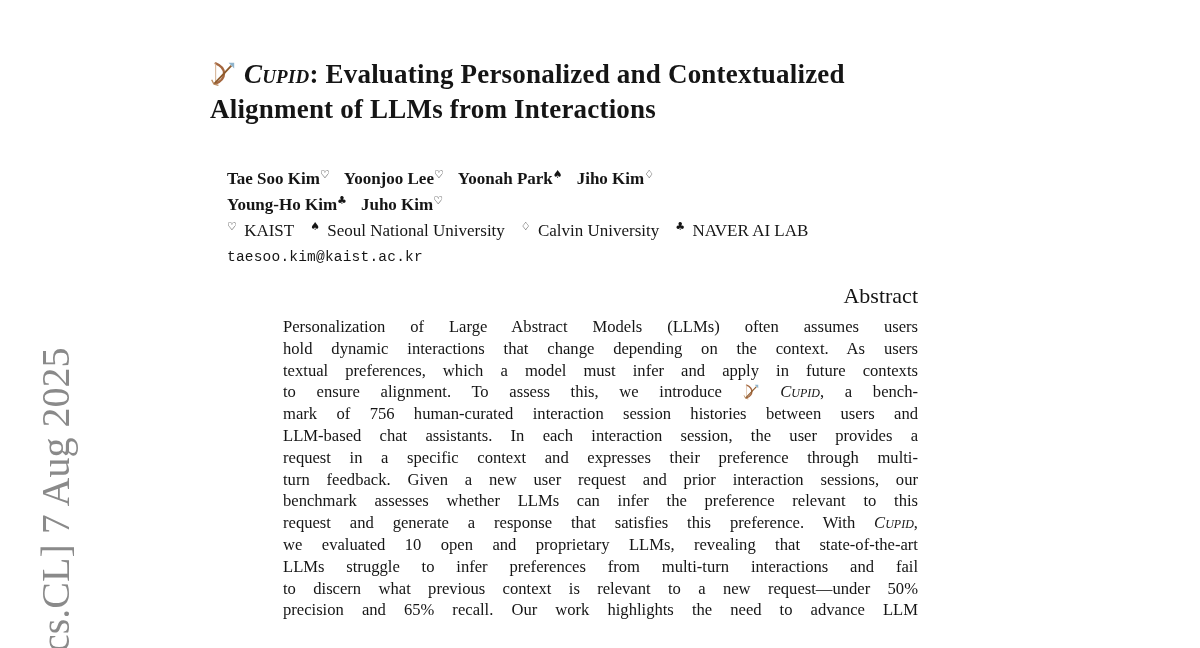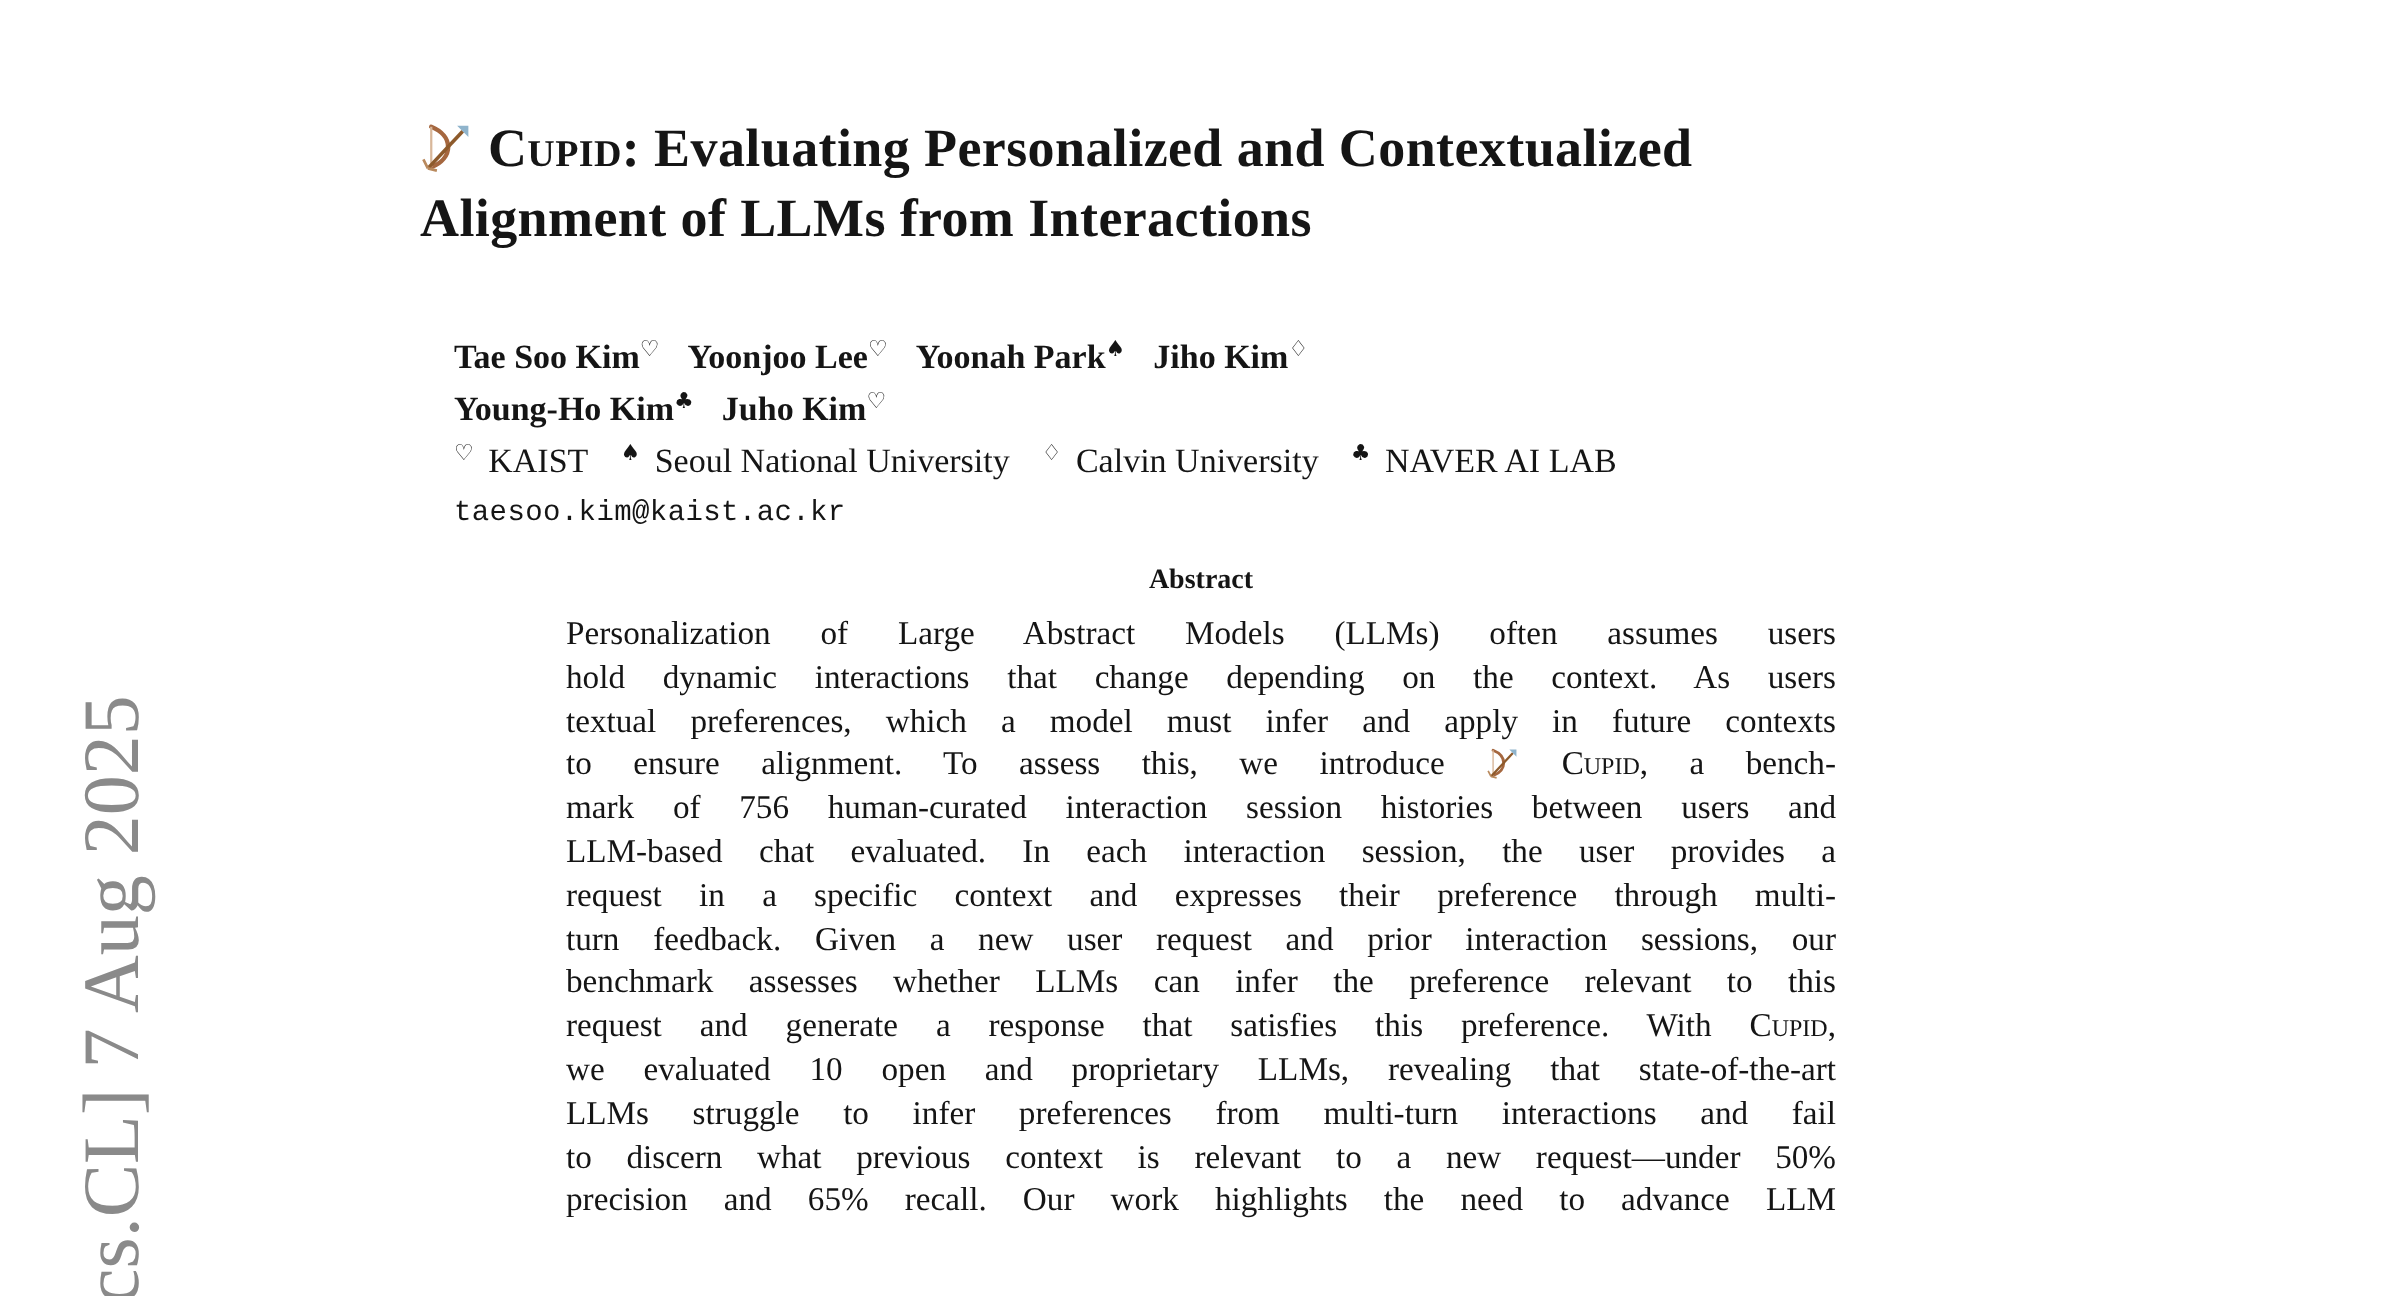--- a/index.html
+++ b/index.html
@@ -30,21 +30,21 @@
     width: 720px;
   }
   .title {
     margin: 0;
     font-size: 27px;
     font-weight: bold;
     line-height: 35px;
     letter-spacing: 0.2px;
   }
   .title .title-icon svg { vertical-align: -4px; }
-  .smallcaps { font-variant: small-caps; }
+  .smallcaps { font-variant: small-caps; font-style: italic; }
   .authors {
     margin-left: 17px;
     margin-top: 39px;
     font-size: 17px;
     line-height: 26px;
   }
   .author-line { font-weight: bold; }
   .author { margin-right: 14px; }
   .affil { margin-right: 16px; }
   sup.suit {
@@ -59,23 +59,23 @@
     font-family: "Liberation Mono", "DejaVu Sans Mono", monospace;
     font-size: 14.5px;
     letter-spacing: 0.2px;
   }
   .abstract {
     margin-left: 73px;
     margin-top: 13px;
     width: 635px;
   }
   .abstract-heading {
-    text-align: center;
-    font-weight: bold;
-    font-size: 14px;
+    text-align: right;
+    font-weight: normal;
+    font-size: 22px;
     margin-bottom: 7px;
   }
   .abstract-body {
     font-size: 16.6px;
     line-height: 21.8px;
   }
   .abs-line {
     text-align: justify;
     text-align-last: justify;
     white-space: nowrap;
@@ -113,21 +113,21 @@
           <div class="abs-line">hold dynamic interactions that change depending on the context. As users</div>
           <div class="abs-line">textual preferences, which a model must infer and apply in future contexts</div>
           <div class="abs-line">to ensure alignment. To assess this, we introduce <span class="bow-icon"><svg viewBox="0 0 24 24" width="17" height="17" aria-hidden="true">
     <path d="M5 3 C 15 7, 15 17, 5 21" fill="none" stroke="#a5673f" stroke-width="2" stroke-linecap="round"></path>
     <line x1="5" y1="3" x2="5" y2="21" stroke="#d8b79a" stroke-width="1"></line>
     <line x1="3.5" y1="21.5" x2="19" y2="5" stroke="#8d5a2b" stroke-width="1.6"></line>
     <polygon points="16.5,2.5 21.5,2.5 21.5,7.5" fill="#8fb4cc"></polygon>
     <path d="M3.5 21.5 L1.5 17.5 M3.5 21.5 L7.5 22.5" stroke="#b98a5e" stroke-width="1.2" fill="none"></path>
   </svg></span> <span class="smallcaps">Cupid</span>, a bench-</div>
           <div class="abs-line">mark of 756 human-curated interaction session histories between users and</div>
-          <div class="abs-line">LLM-based chat evaluated. In each interaction session, the user provides a</div>
+          <div class="abs-line">LLM-based chat assistants. In each interaction session, the user provides a</div>
           <div class="abs-line">request in a specific context and expresses their preference through multi-</div>
           <div class="abs-line">turn feedback. Given a new user request and prior interaction sessions, our</div>
           <div class="abs-line">benchmark assesses whether LLMs can infer the preference relevant to this</div>
           <div class="abs-line">request and generate a response that satisfies this preference. With <span class="smallcaps">Cupid</span>,</div>
           <div class="abs-line">we evaluated 10 open and proprietary LLMs, revealing that state-of-the-art</div>
           <div class="abs-line">LLMs struggle to infer preferences from multi-turn interactions and fail</div>
           <div class="abs-line">to discern what previous context is relevant to a new request—under 50%</div>
           <div class="abs-line">precision and 65% recall. Our work highlights the need to advance LLM</div>
         </div>
     </div>

